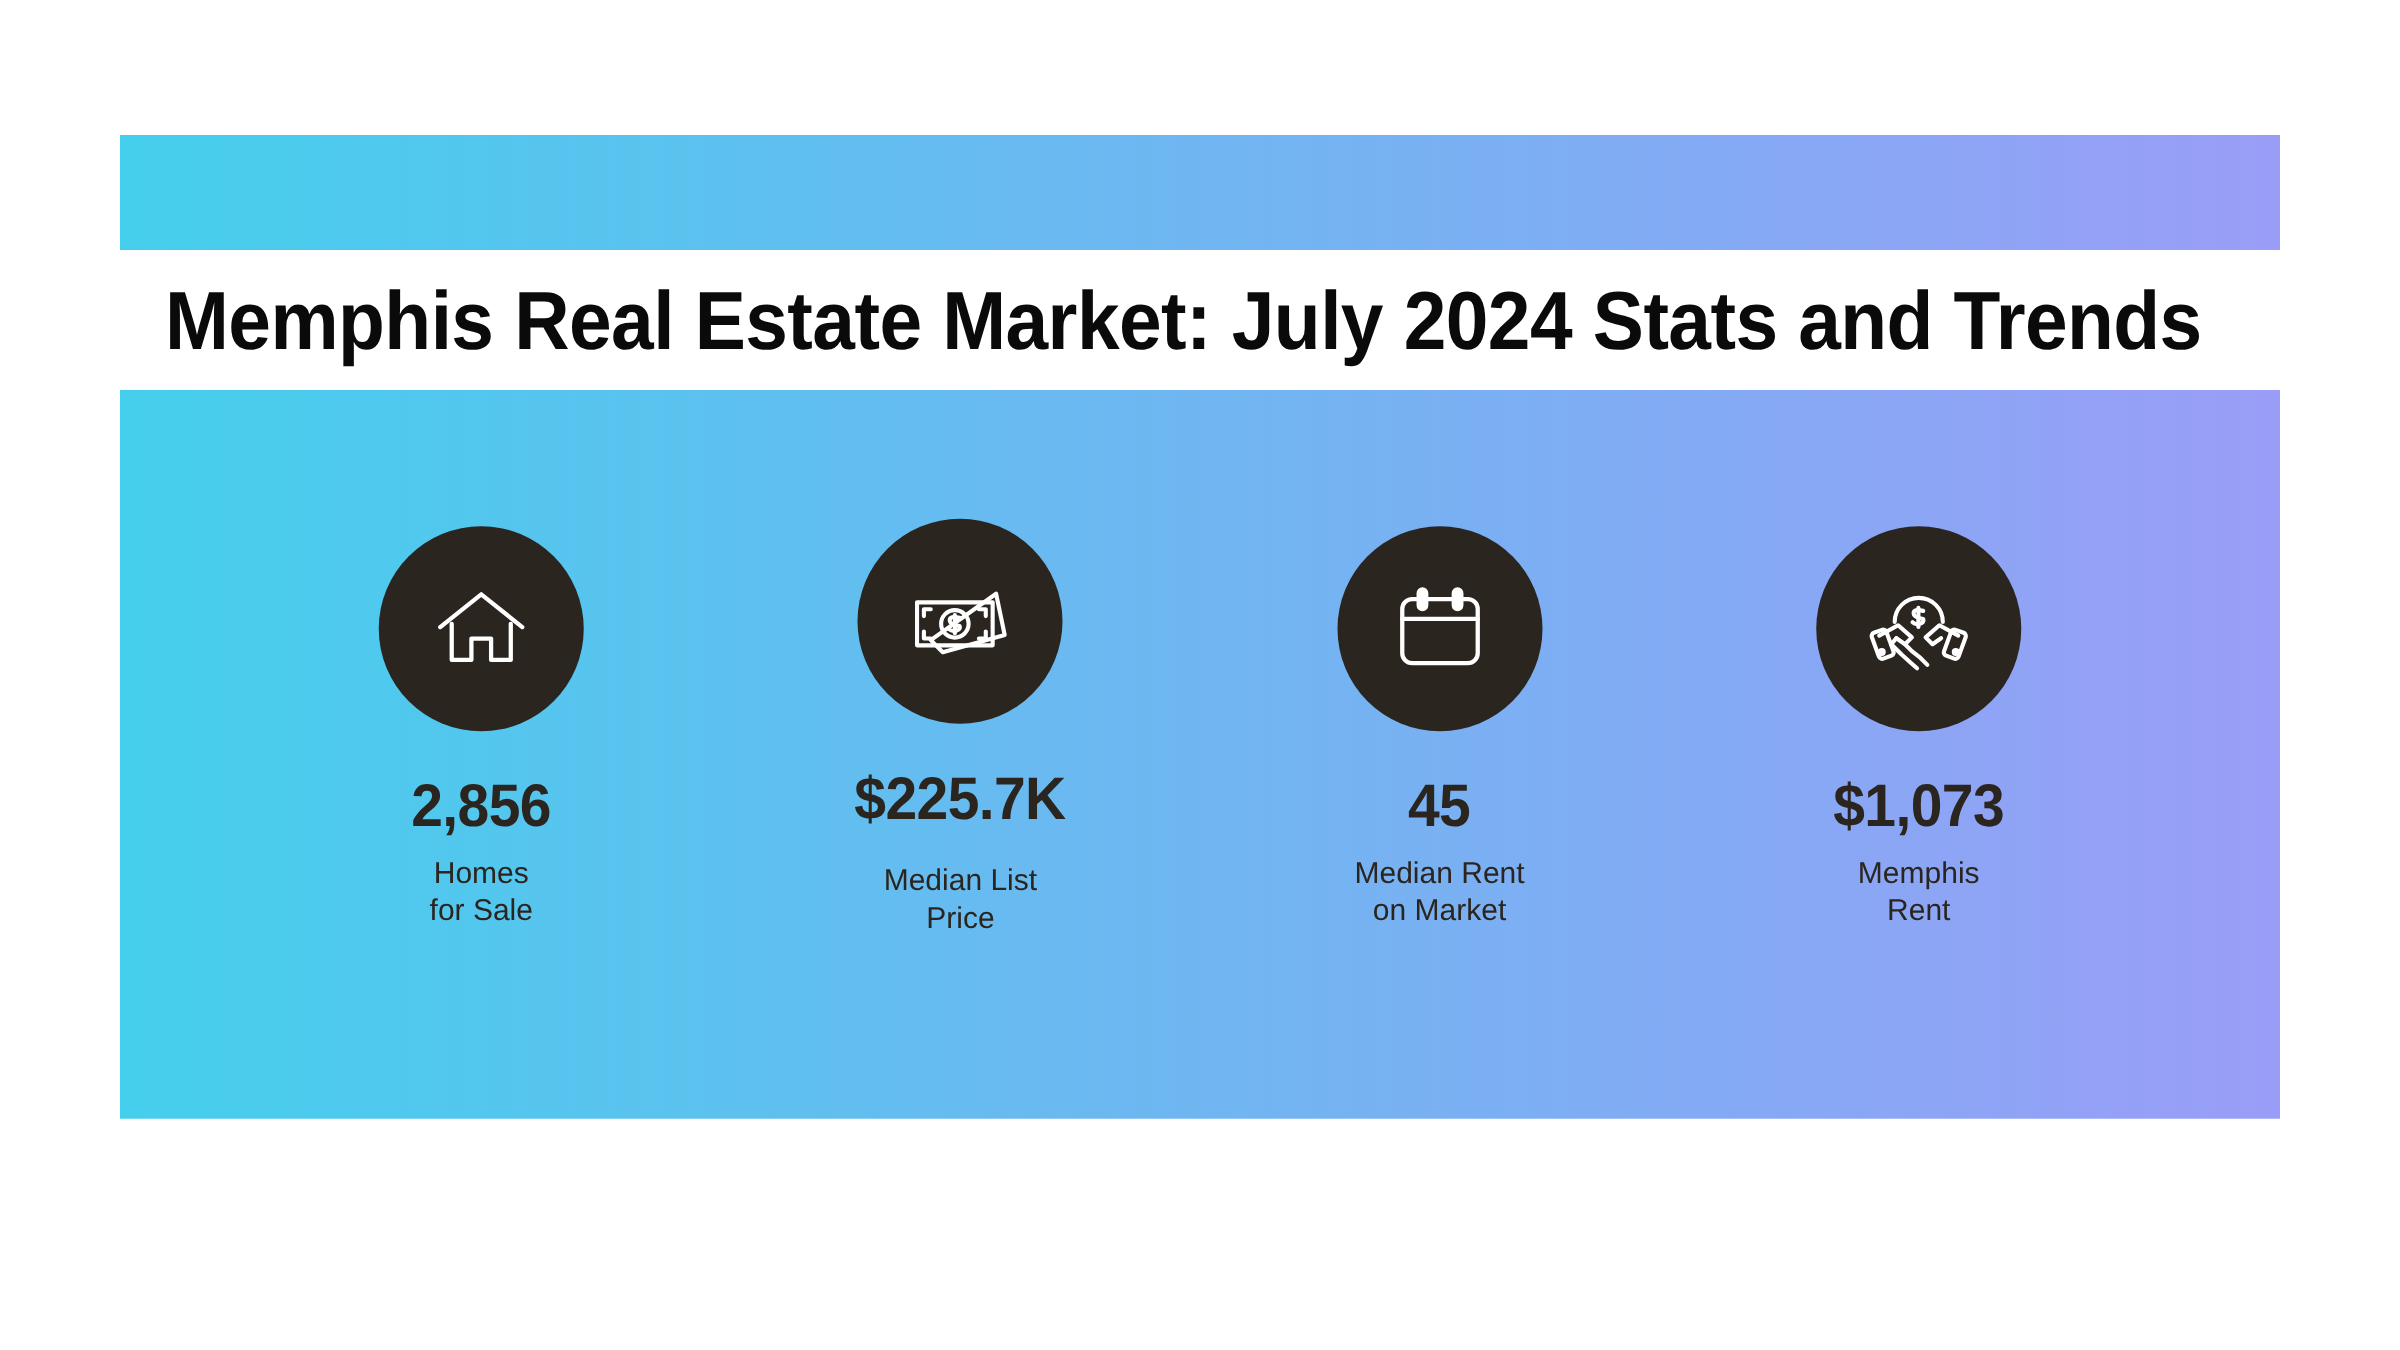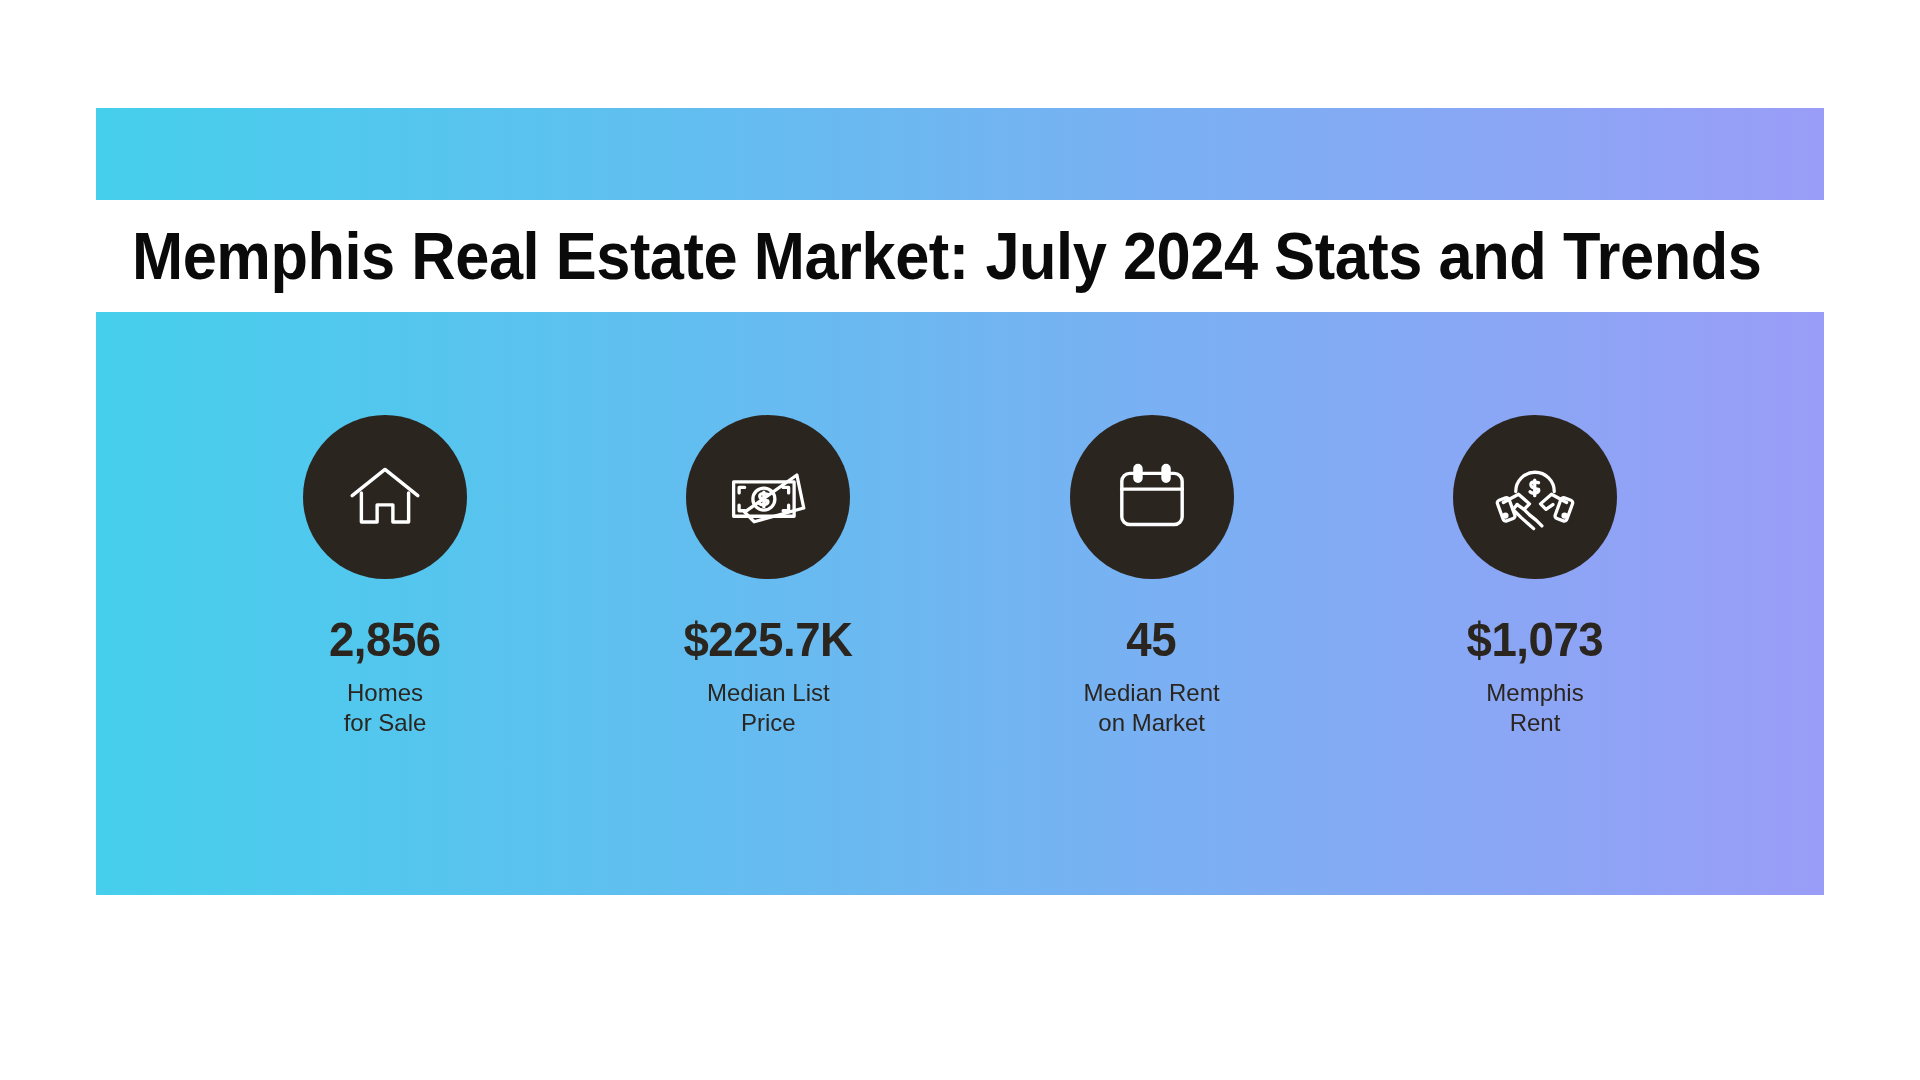--- a/index.html
+++ b/index.html
@@ -153,21 +153,21 @@
             <path d="M31.8 30 Q26 28.6 26 31.4 Q26 33.8 31.8 34.8 Q32.6 36.8 29.4 37.6 Q27 38 25.6 36.6"></path>
             <path d="M29 28.4 L29 39"></path>
             <path d="M11 25 L15 25 M11 25 L11 29"></path>
             <path d="M47 25 L43 25 M47 25 L47 29"></path>
             <path d="M11 42 L15 42 M11 42 L11 38"></path>
             <path d="M47 42 L43 42 M47 42 L47 38"></path>
           </svg>
         </span>
       </div>
       <div class="stat-value" style="color: rgb(43, 37, 32);">$225.7K</div>
-      <div class="stat-label" style="color: rgb(43, 37, 32);">Median List
+      <div class="stat-label" style="color: rgb(43, 37, 32); margin-top: 12px;">Median List
 Price</div>
     </div>
 
     <div class="stat">
       <div class="stat-icon-circle" style="background: rgb(43, 37, 32);">
         <span>
           <svg width="84" height="84" viewBox="0 0 64 64" fill="none" stroke="#ffffff" stroke-width="2.6" stroke-linecap="round" stroke-linejoin="round">
             <rect x="9" y="14" width="46" height="39" rx="6"></rect>
             <path d="M9 26 L55 26"></path>
             <rect x="19" y="8" width="4.6" height="12" rx="2.3" fill="#ffffff" stroke="#ffffff"></rect>

